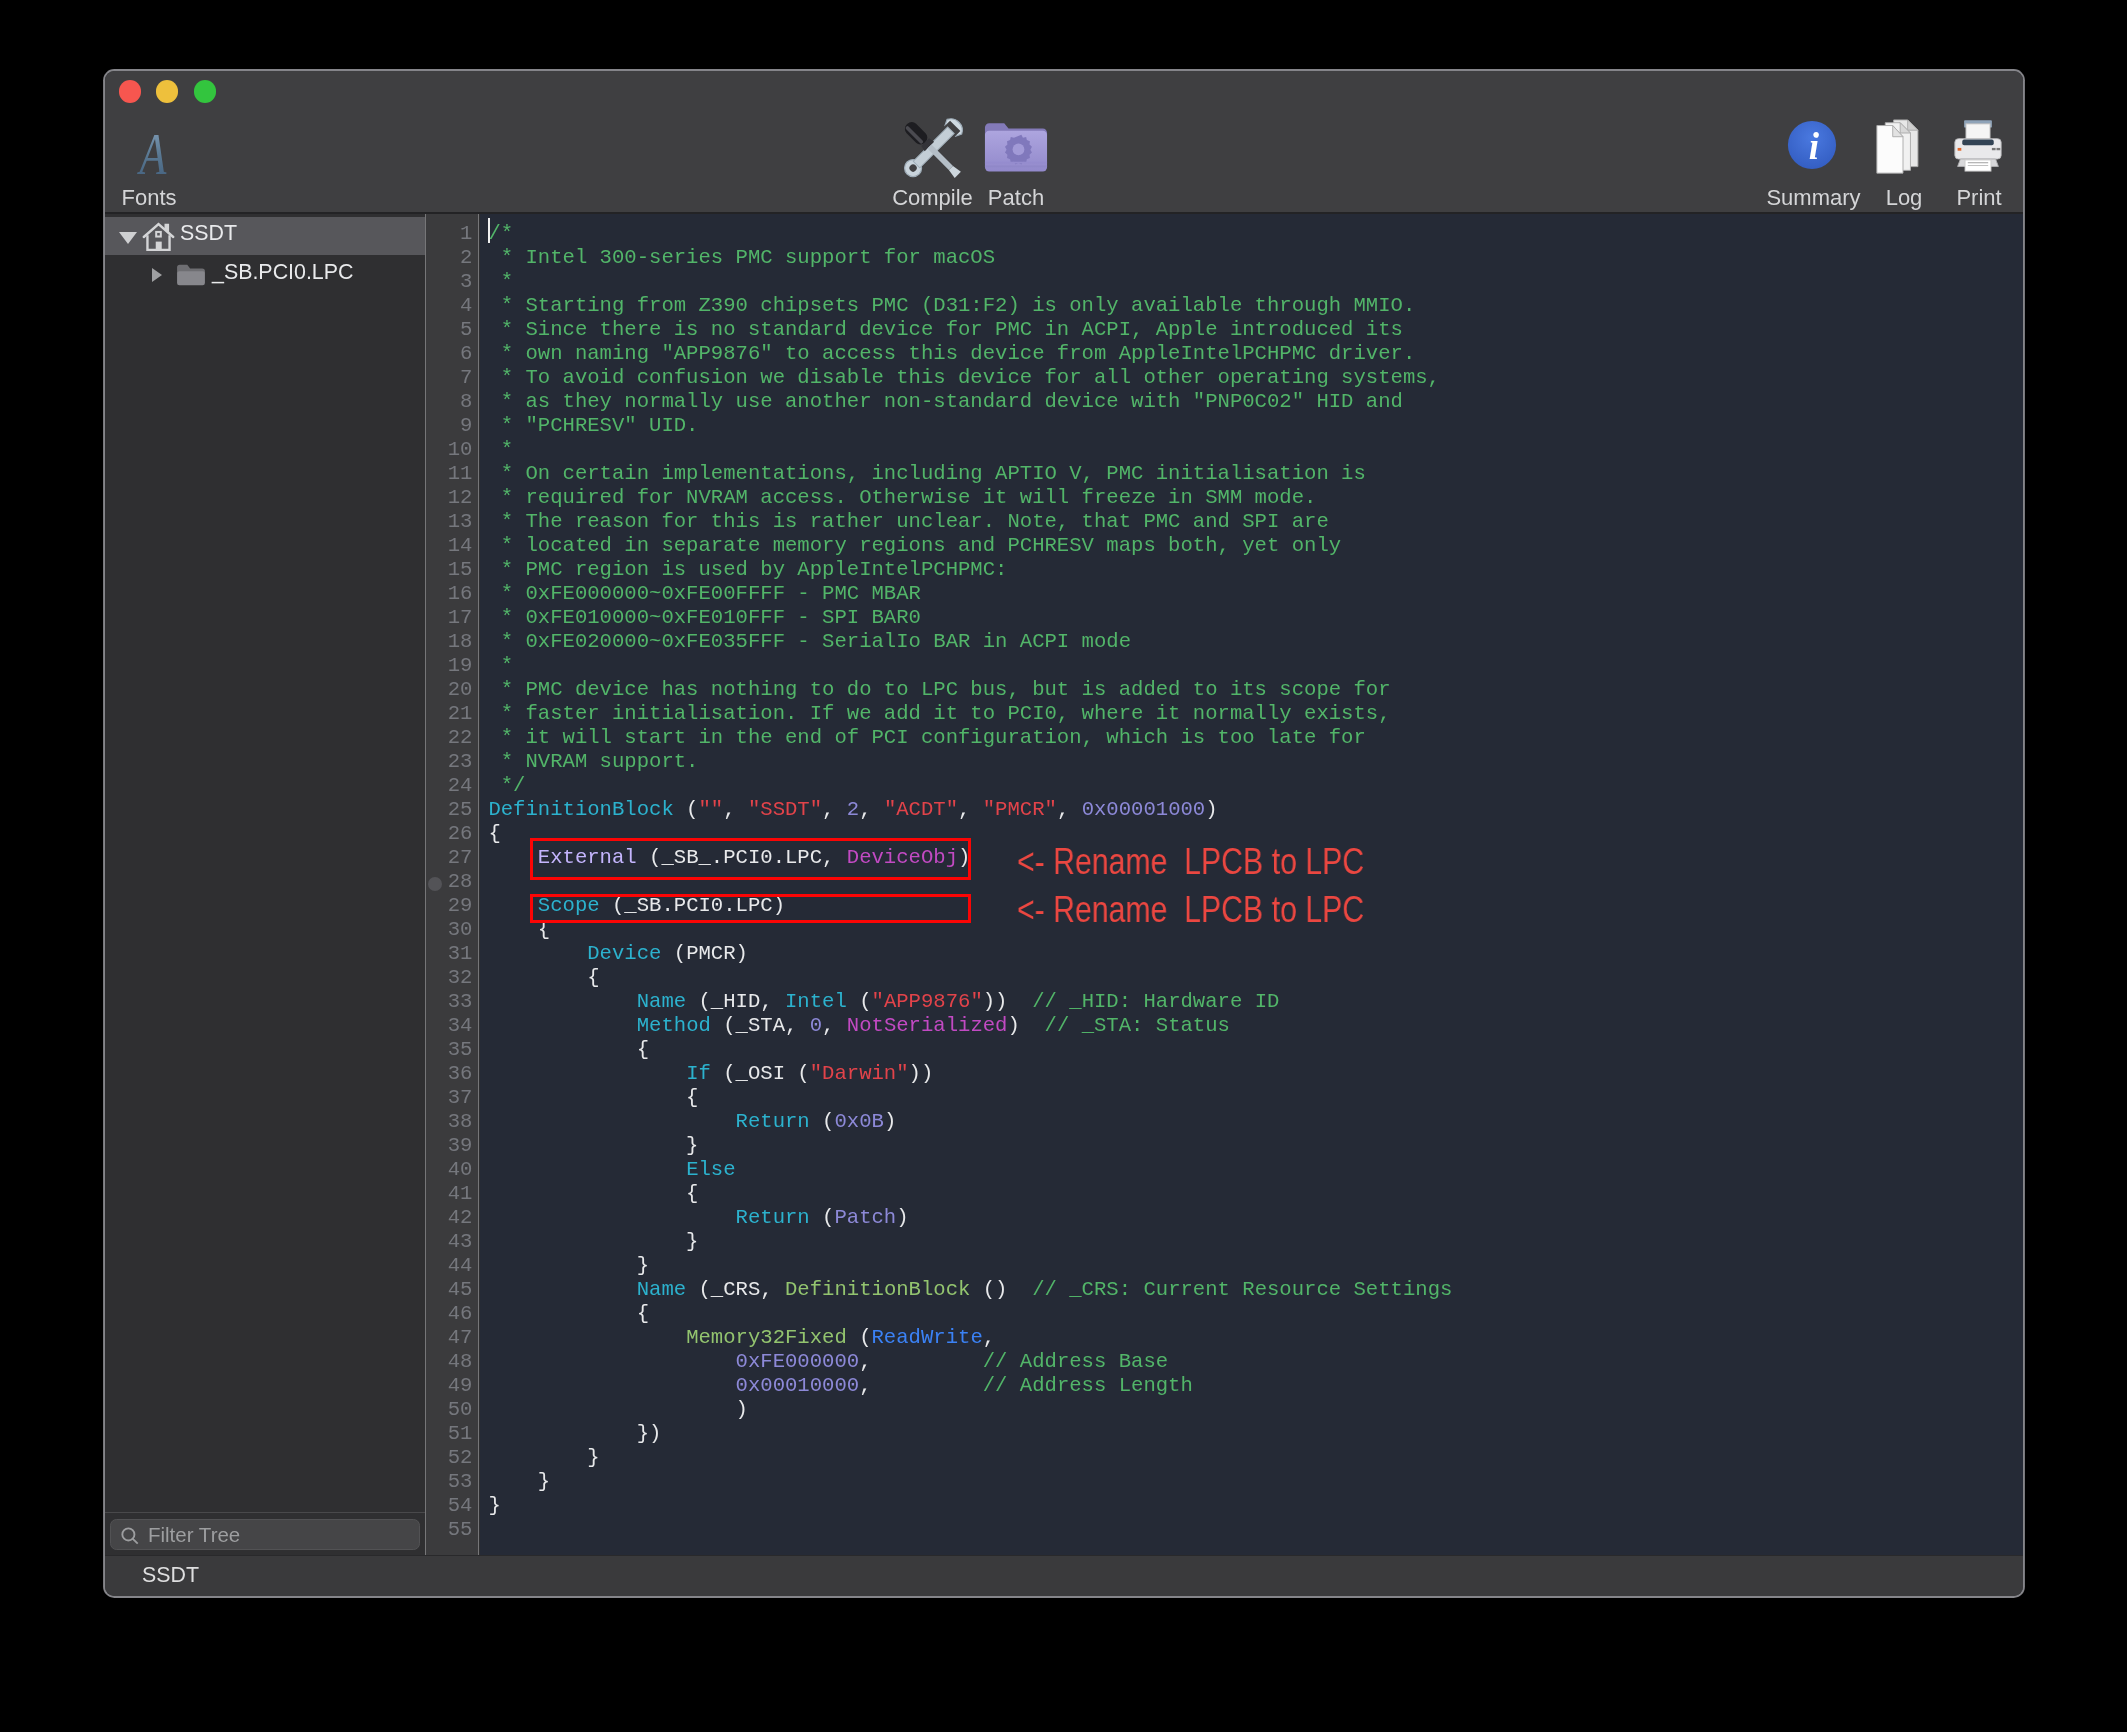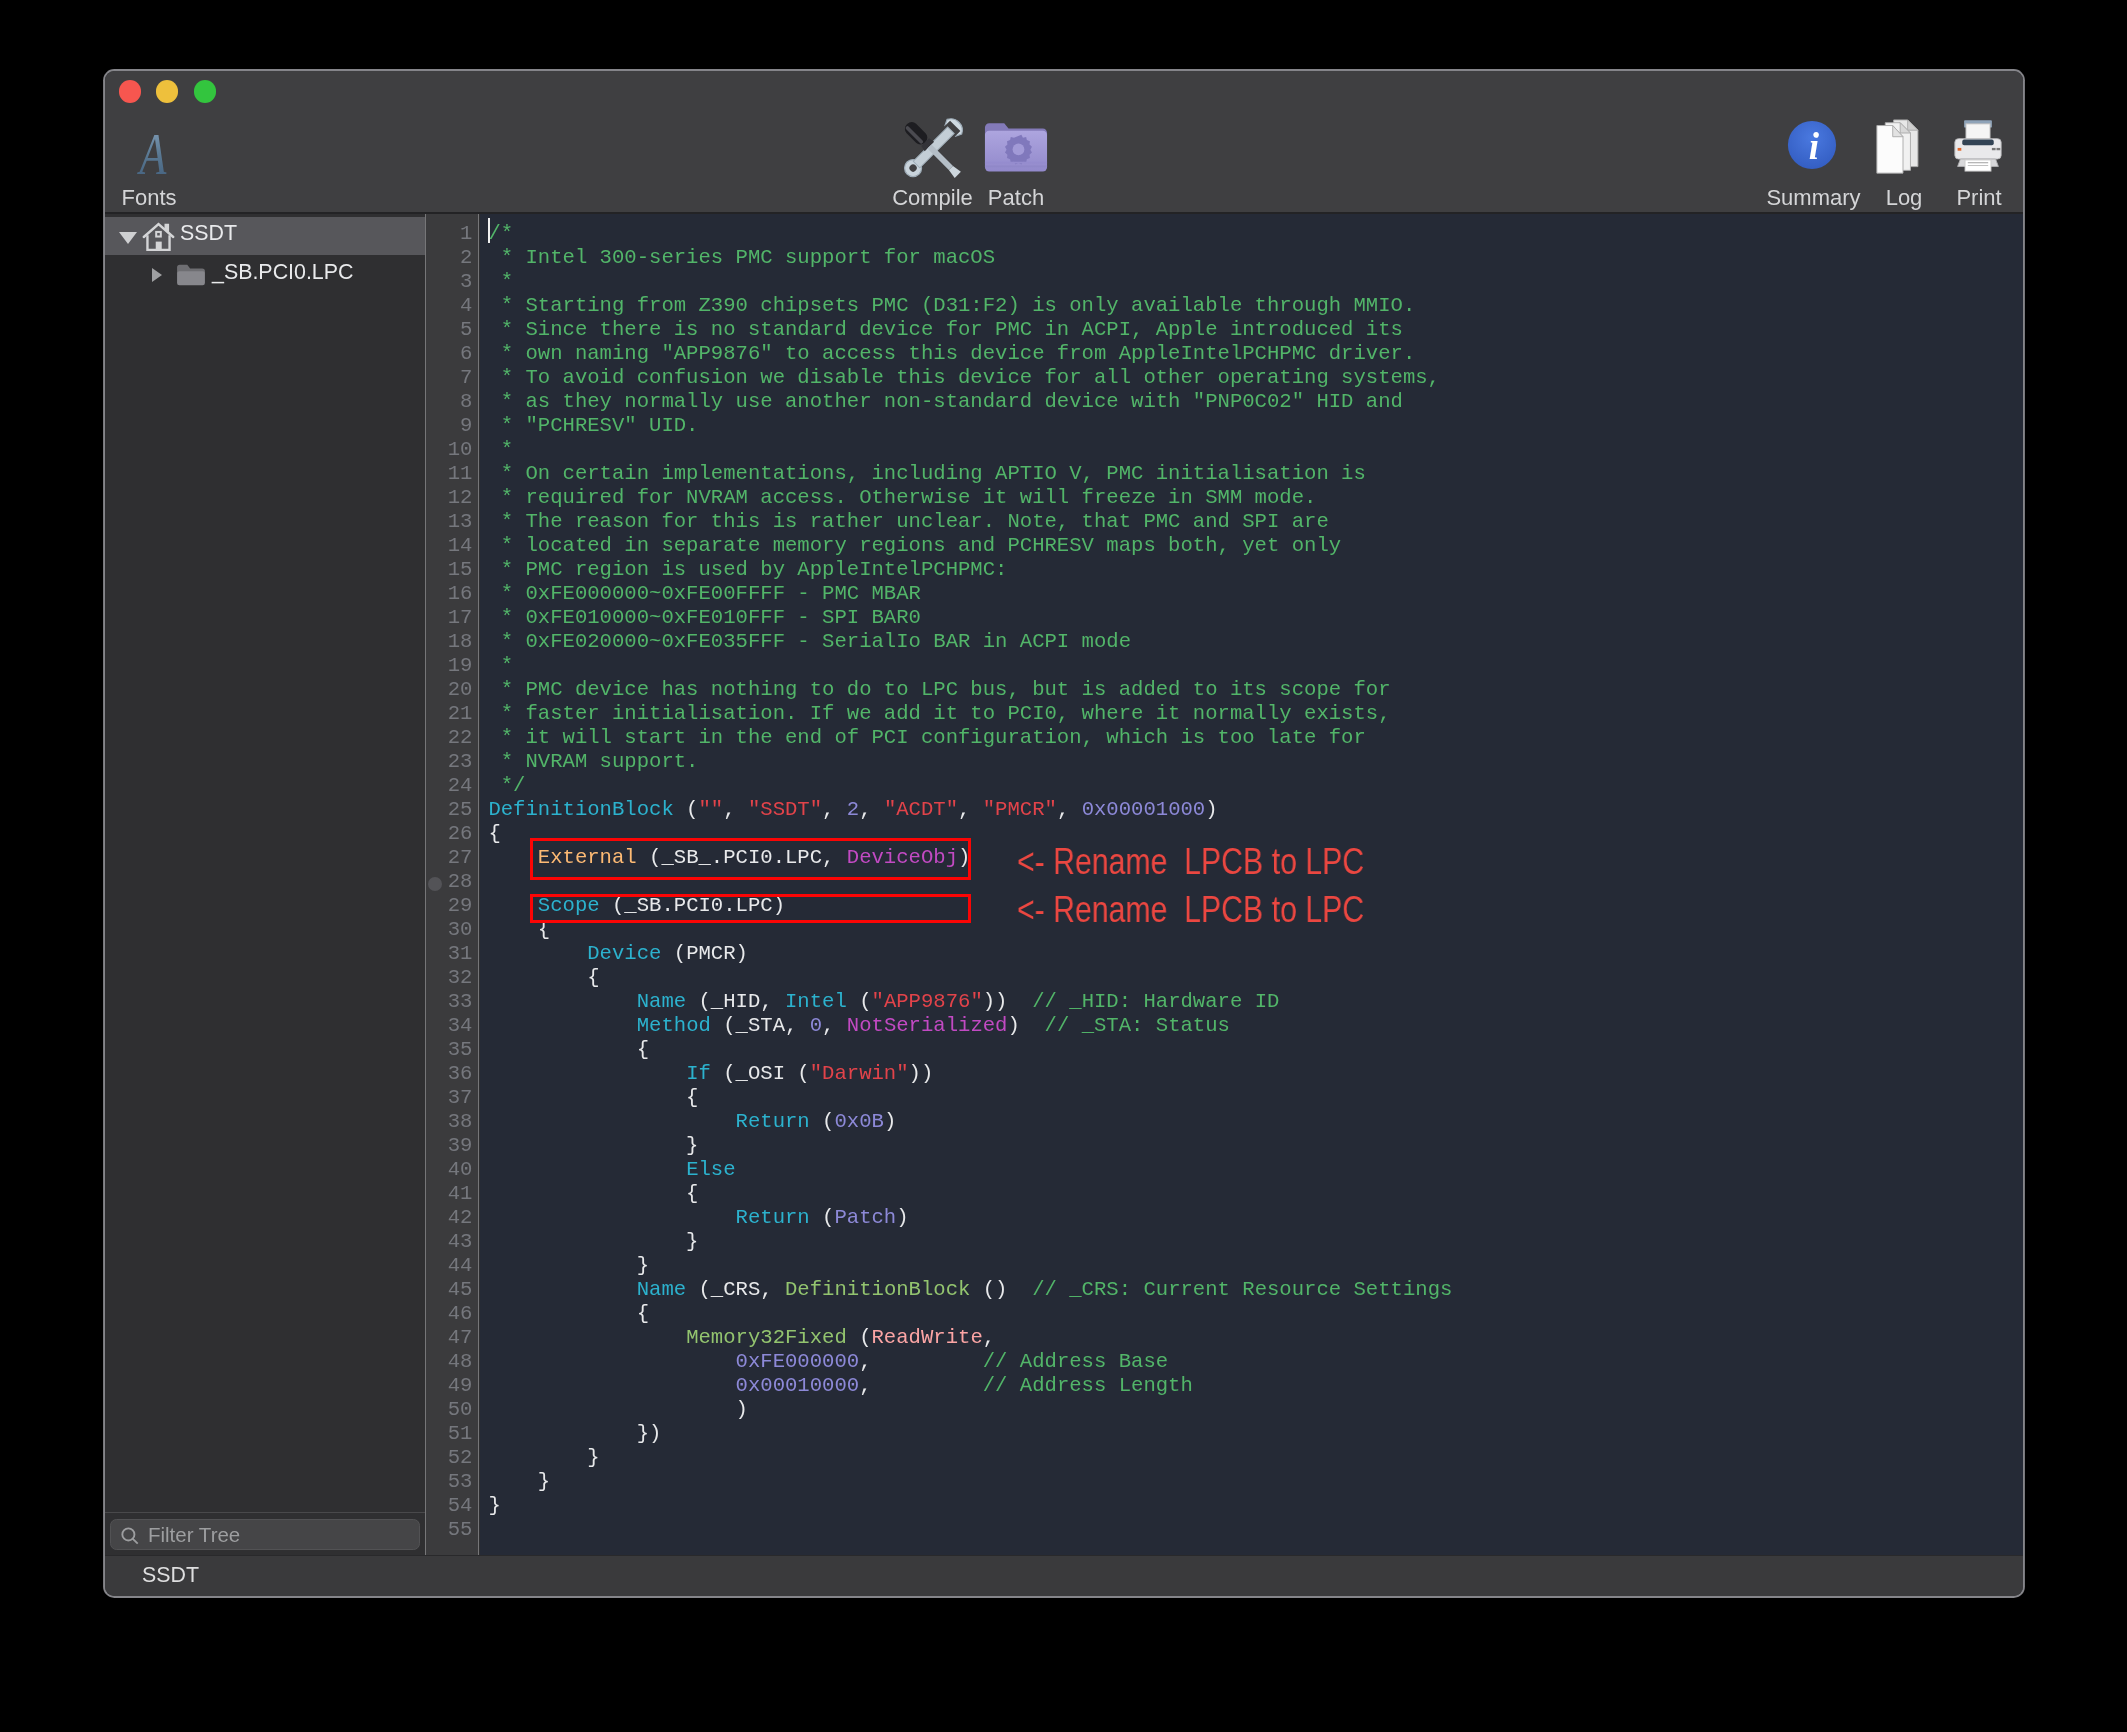--- a/index.html
+++ b/index.html
@@ -25,24 +25,24 @@
 #gutnum { left:339px; top:143px; bottom:41px; width:35px; background:#3b3b3d;
   border-right:1.9px solid #767678; }
 #editor { left:375px; top:143px; bottom:41px; right:0; background:#252a36; }
 pre { margin:0; font-family:"Liberation Mono", monospace; font-size:20.6px; line-height:24px; }
 #nums { position:absolute; top:8.4px; right:5.6px; text-align:right; color:#75777d; }
 #code { position:absolute; top:8.4px; left:8.4px; color:#e8e9eb; }
 #code .c { color:#52b569; }
 #code .k { color:#2cb2ce; }
 #code .s { color:#e2434a; }
 #code .n { color:#8d89d8; }
-#code .e { color:#fdba74; }
+#code .e { color:#c4b5fd; }
 #code .m { color:#c24ac3; }
 #code .o { color:#93c46f; }
-#code .p { color:#fca5a5; }
+#code .p { color:#3b82f6; }
 #statusbar { left:0; bottom:0; width:100%; height:41px; background:rgba(59,59,61,0.99);
   border-top:1.9px solid #29292b; color:#dededf; font-size:21.4px; line-height:39px; padding-left:37px; }
 .redbox { border:3.7px solid #fb0505; }
 .redtxt { will-change:transform; color:#eb4741; font-size:36px; line-height:36px; white-space:pre; transform:scaleX(0.84); transform-origin:left top; }
 #caret { left:7.5px; width:2.8px; background:#f0f0f0; }
 .dot { border-radius:50%; background:#535357; }
 </style></head>
 <body>
 <div id="win" class="abs">
   <div id="topbar" class="abs">

